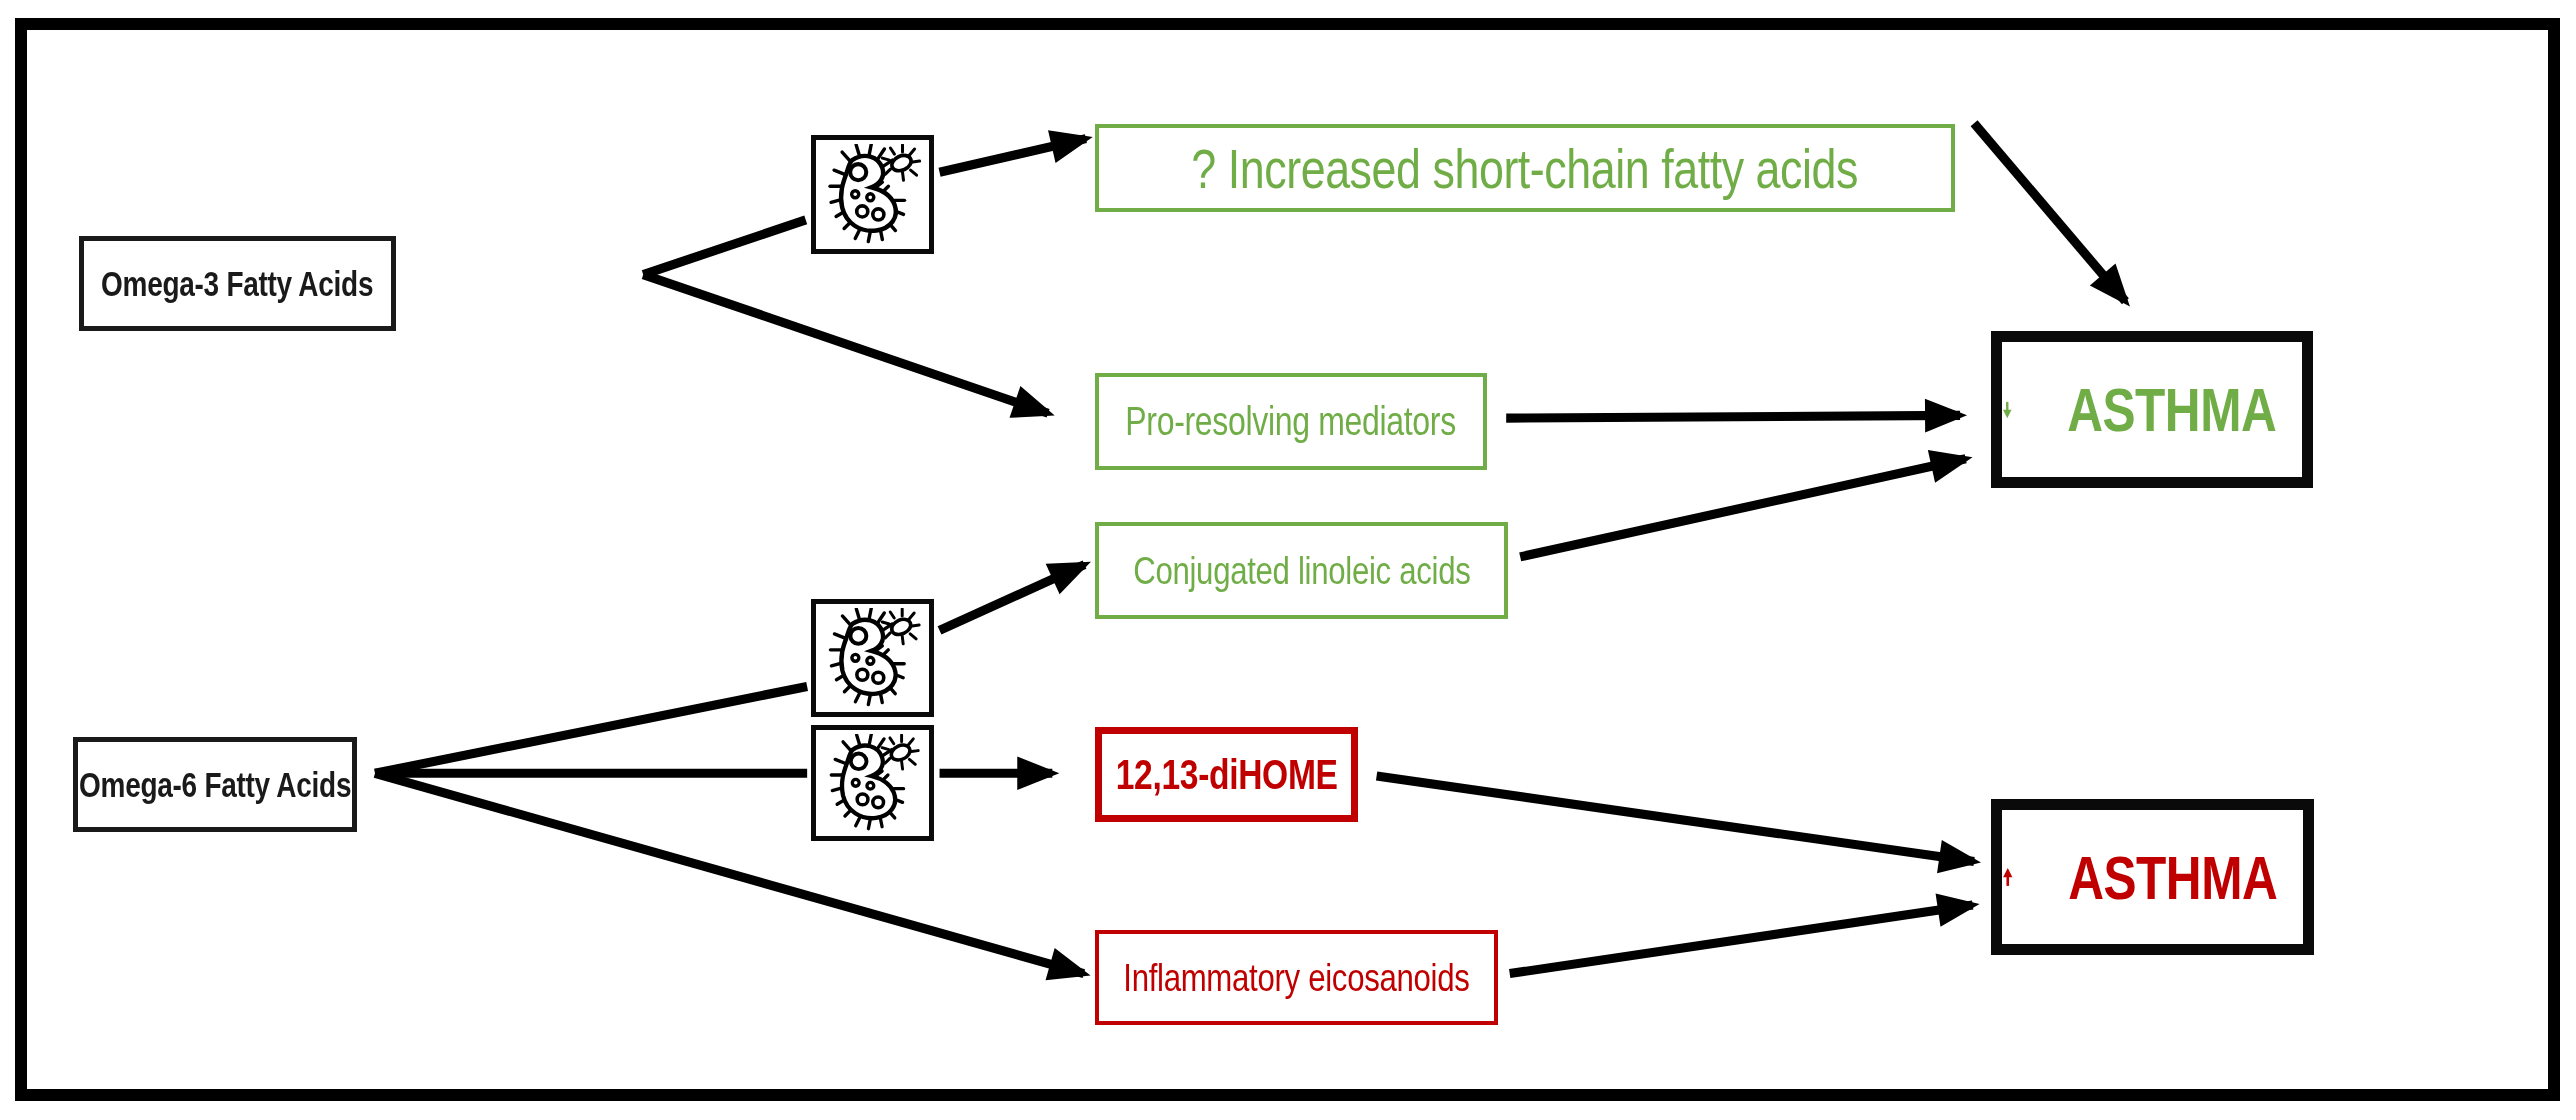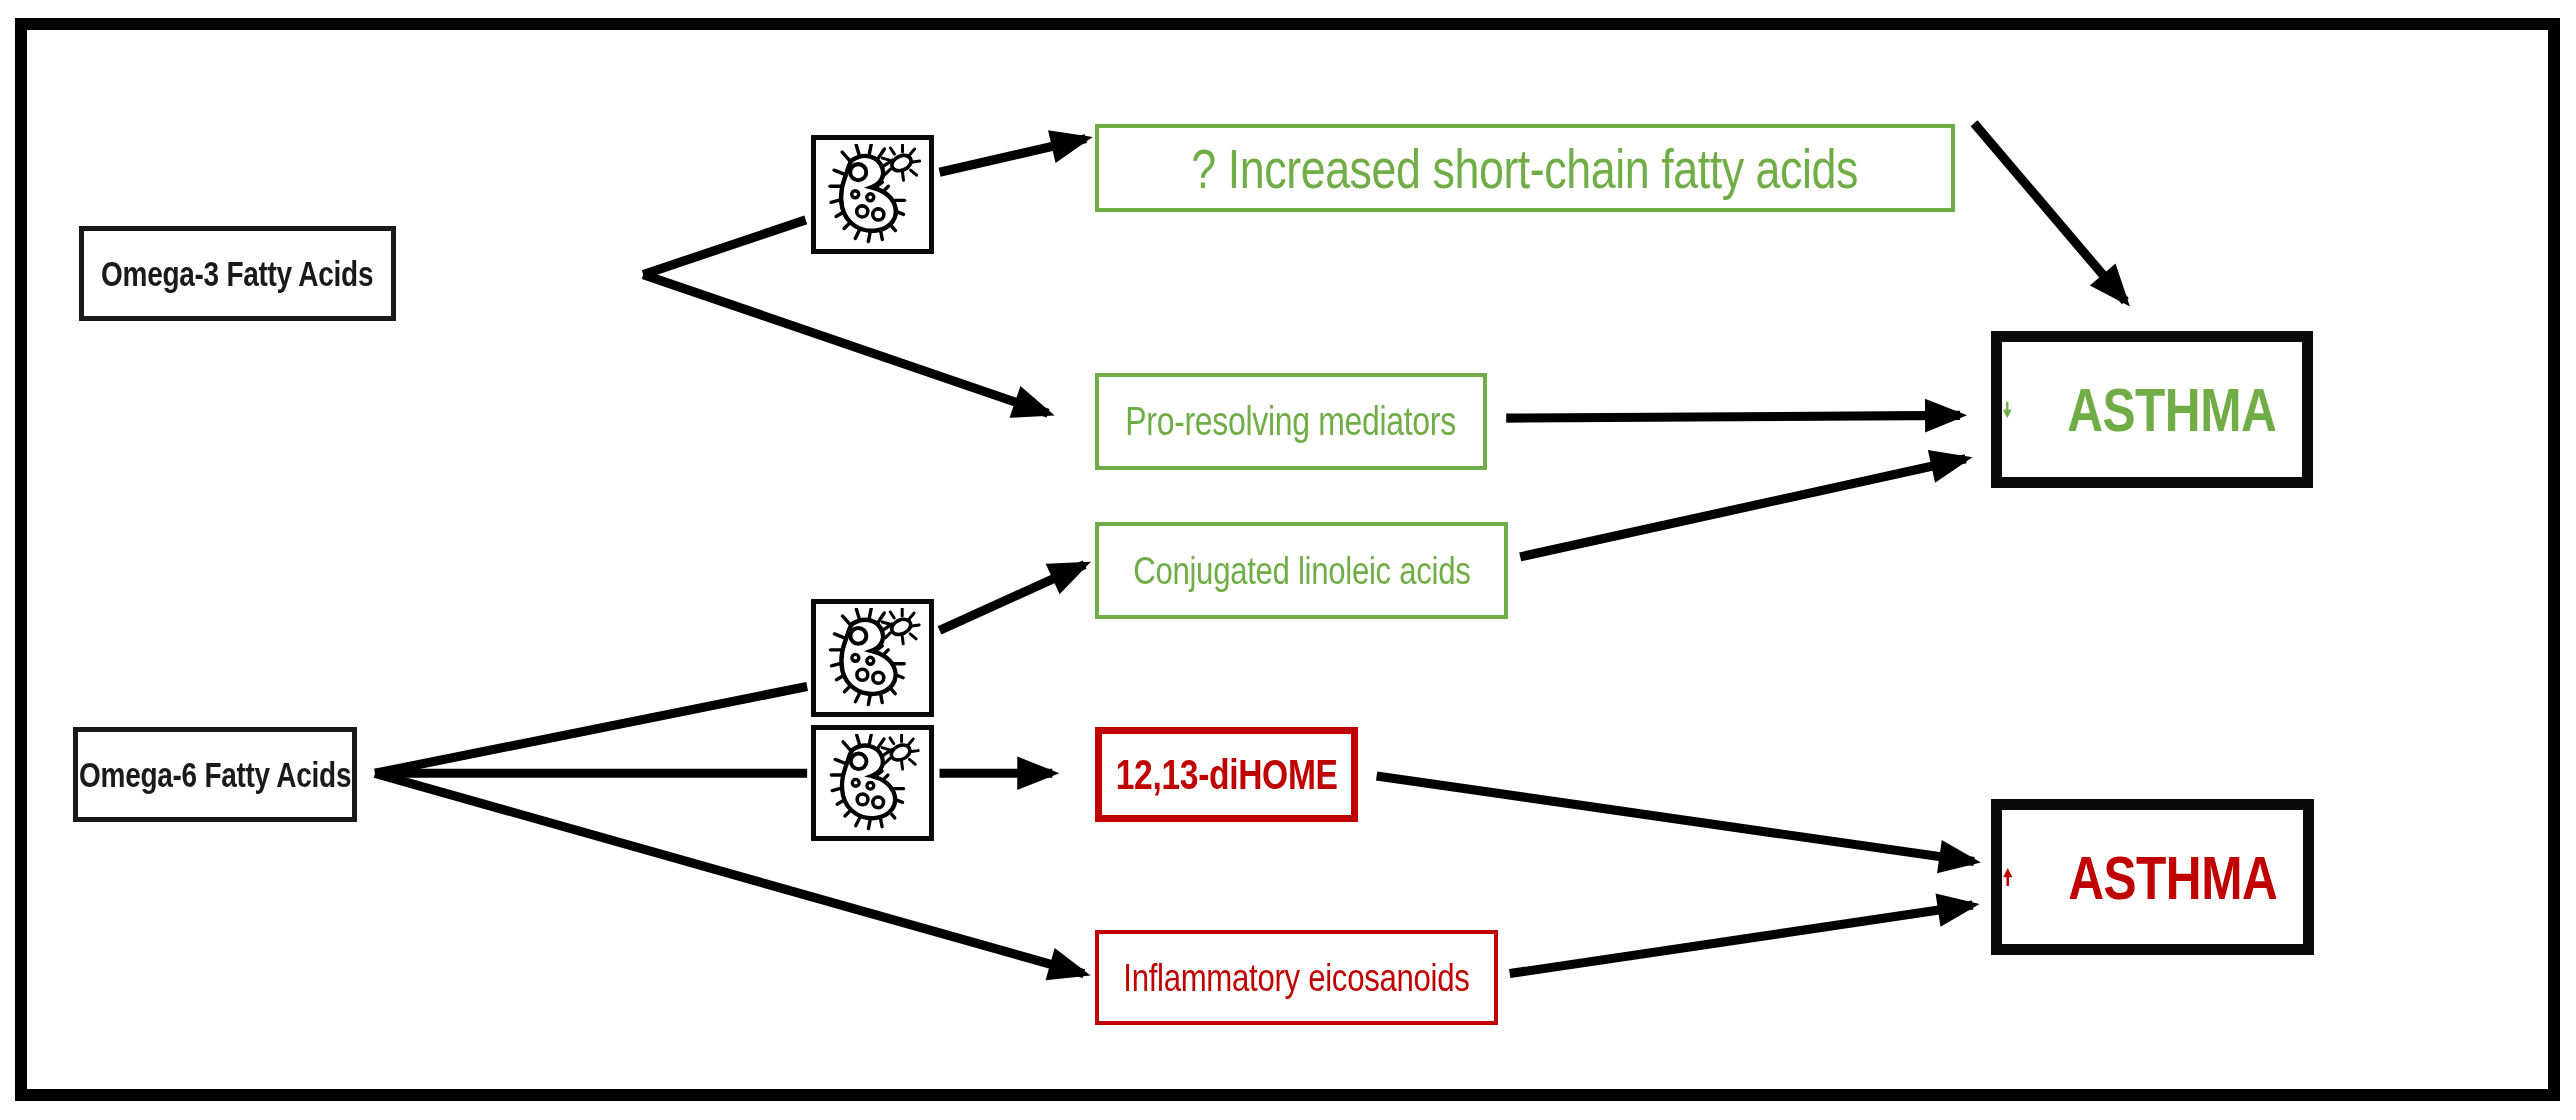--- a/index.html
+++ b/index.html
@@ -1,20 +1,20 @@
 <!DOCTYPE html>
 <html style="font-size:11.2px"><head>
 <meta charset="utf-8">
 <style>
   html,body{margin:0;padding:0;background:#ffffff;}
   body{width:2576px;height:1120px;position:relative;font-family:"Liberation Sans",sans-serif;overflow:hidden;}
   .frame{position:absolute;left:15.4px;top:18px;width:2545px;height:1083px;border:12.6px solid #000;box-sizing:border-box;}
   .node{position:absolute;display:flex;align-items:center;justify-content:center;box-sizing:border-box;background:#fff;white-space:nowrap;}
   .txt{display:inline-block;transform:scaleX(0.8);letter-spacing:-0.01em;}
-  .src{border:5.6px solid #1a1a1a;font-weight:bold;font-size:35px;color:#1a1a1a;}
+  .src{border:5.6px solid #1a1a1a;font-weight:bold;font-size:35px;color:#1a1a1a;margin-top:10px;}
   .pos{border:4.2px solid #70AD47;color:#70AD47;}
   .neg{border:4.2px solid #C00000;color:#C00000;}
   .outcome{border:11.2px solid #0a0a0a;gap:28px;font-weight:bold;}
   .outcome .txt{transform:scaleX(0.8);}
   .micro{position:absolute;border:5.6px solid #0a0a0a;box-sizing:border-box;background:#fff;padding:4.2px;}
   .micro svg{width:100%;height:100%;display:block;}
   #arrows{position:absolute;left:0;top:0;pointer-events:none;}
 </style>
 </head>
 <body>

